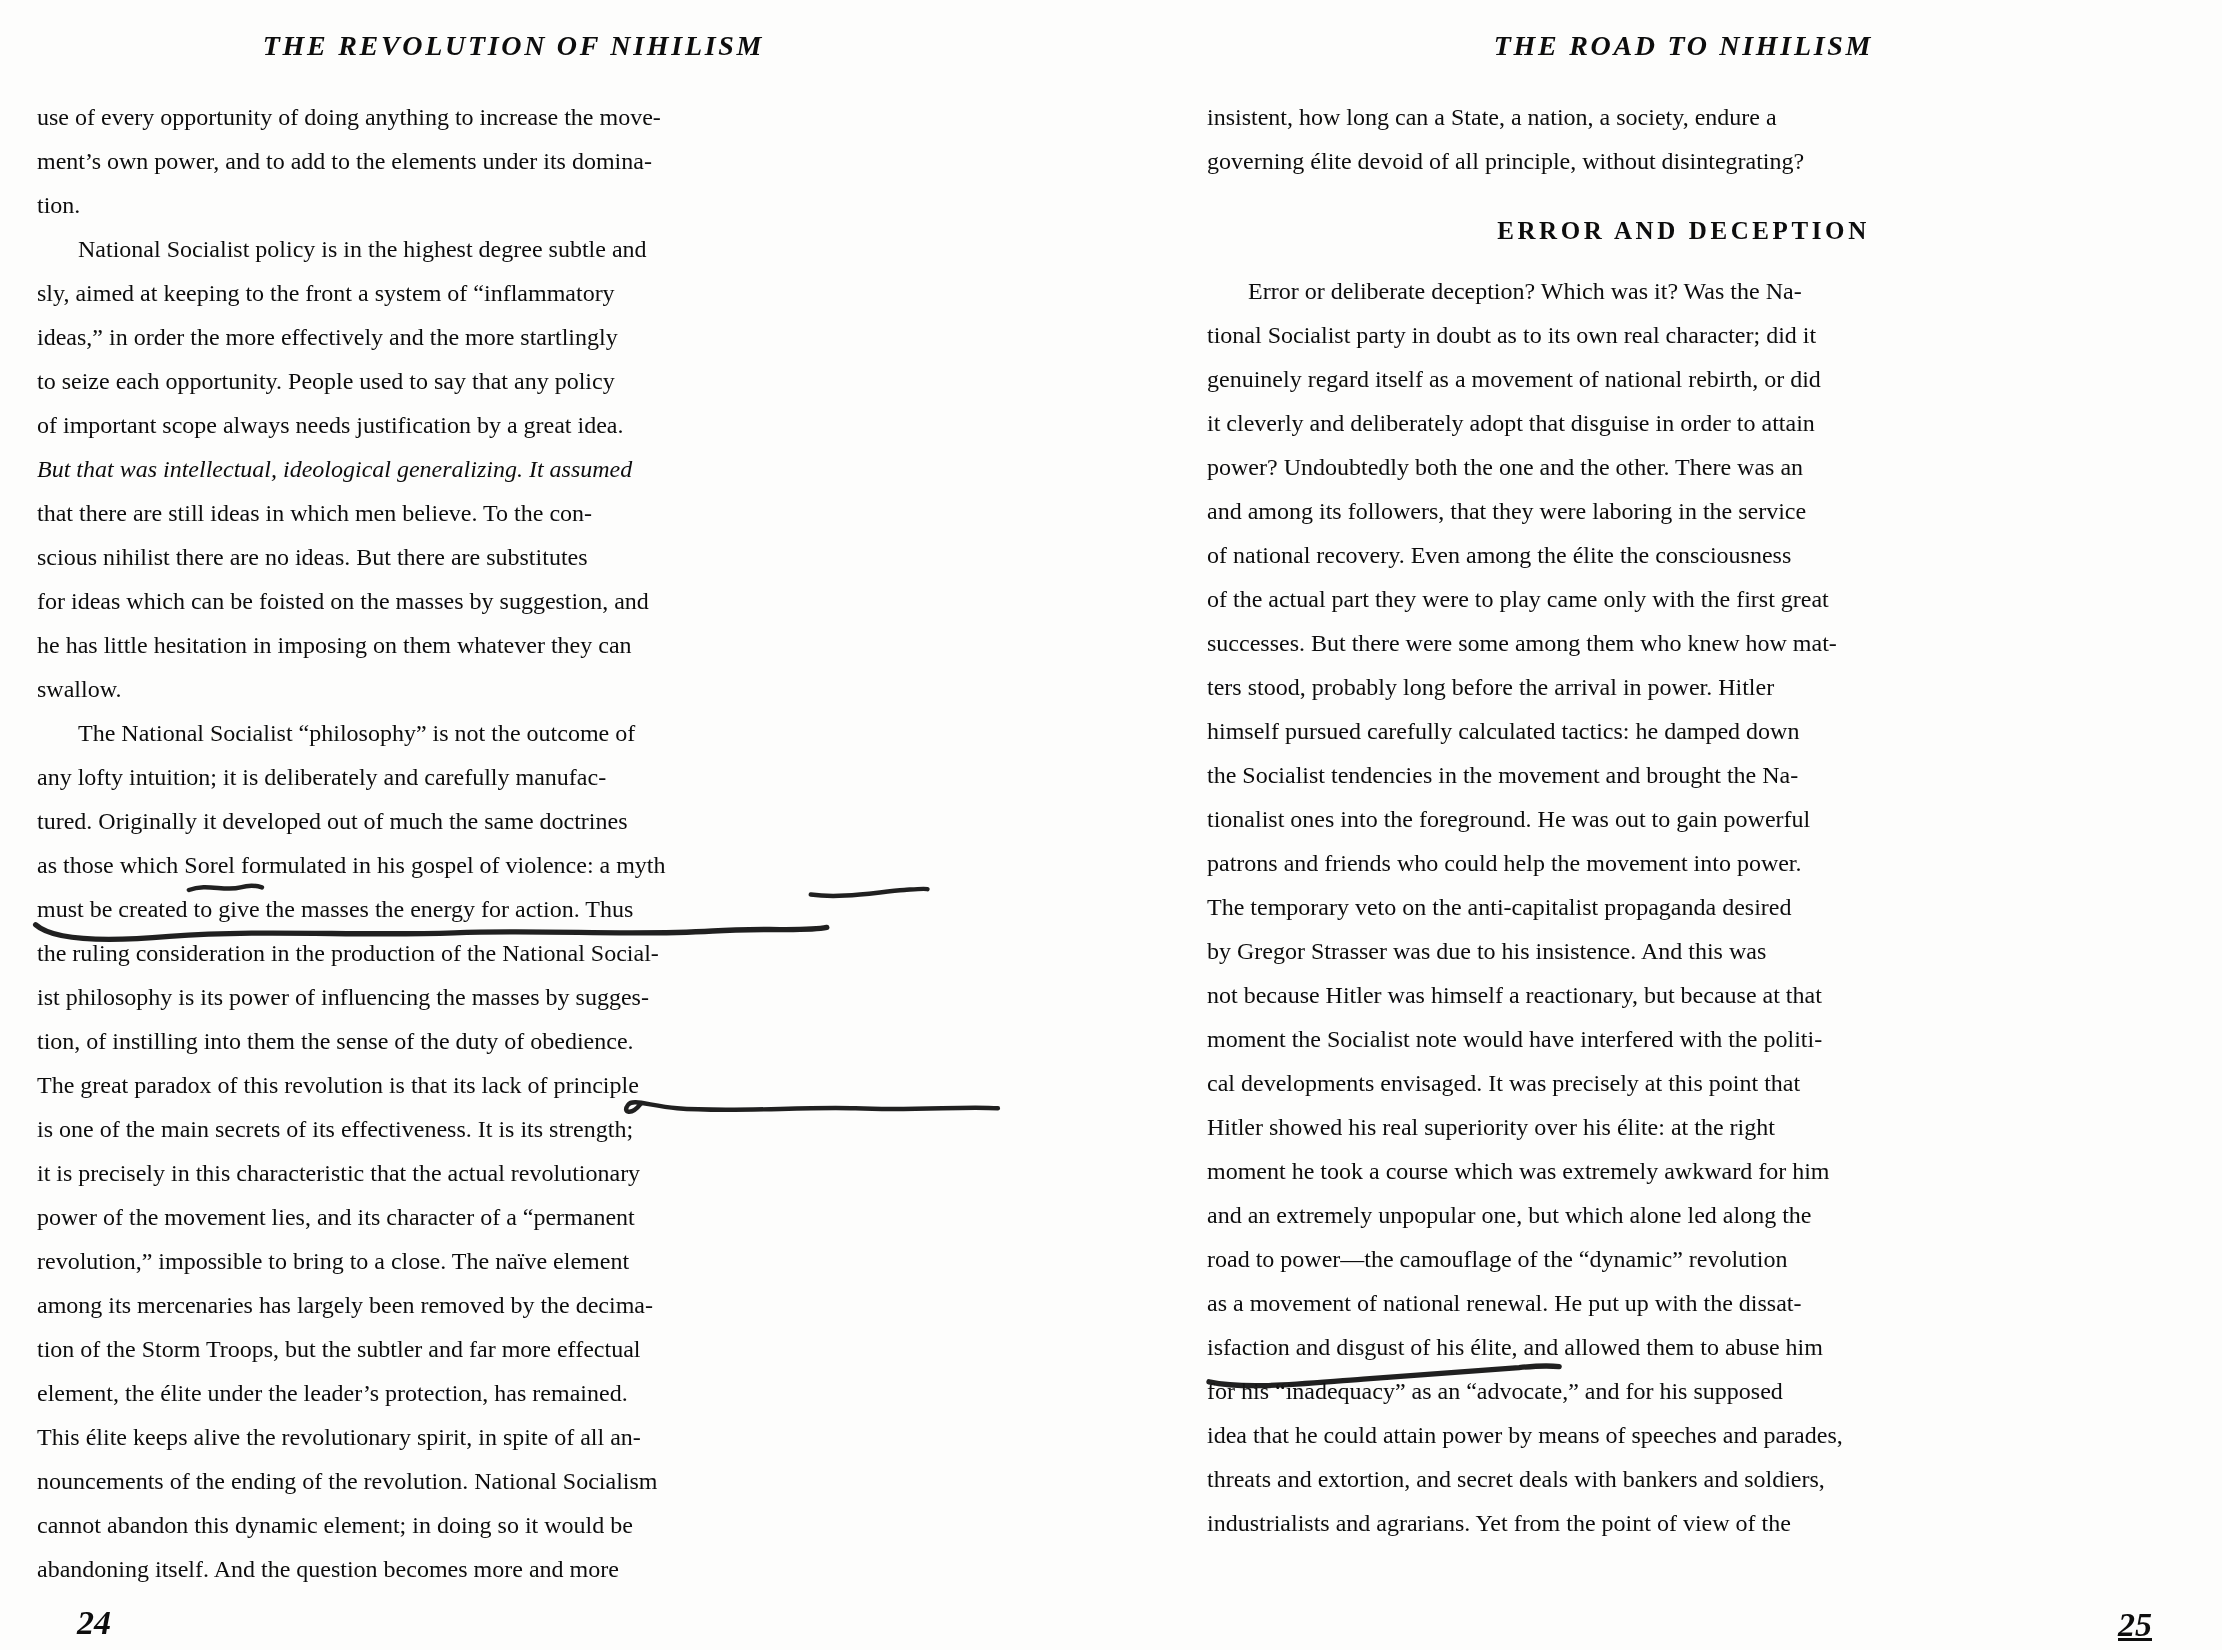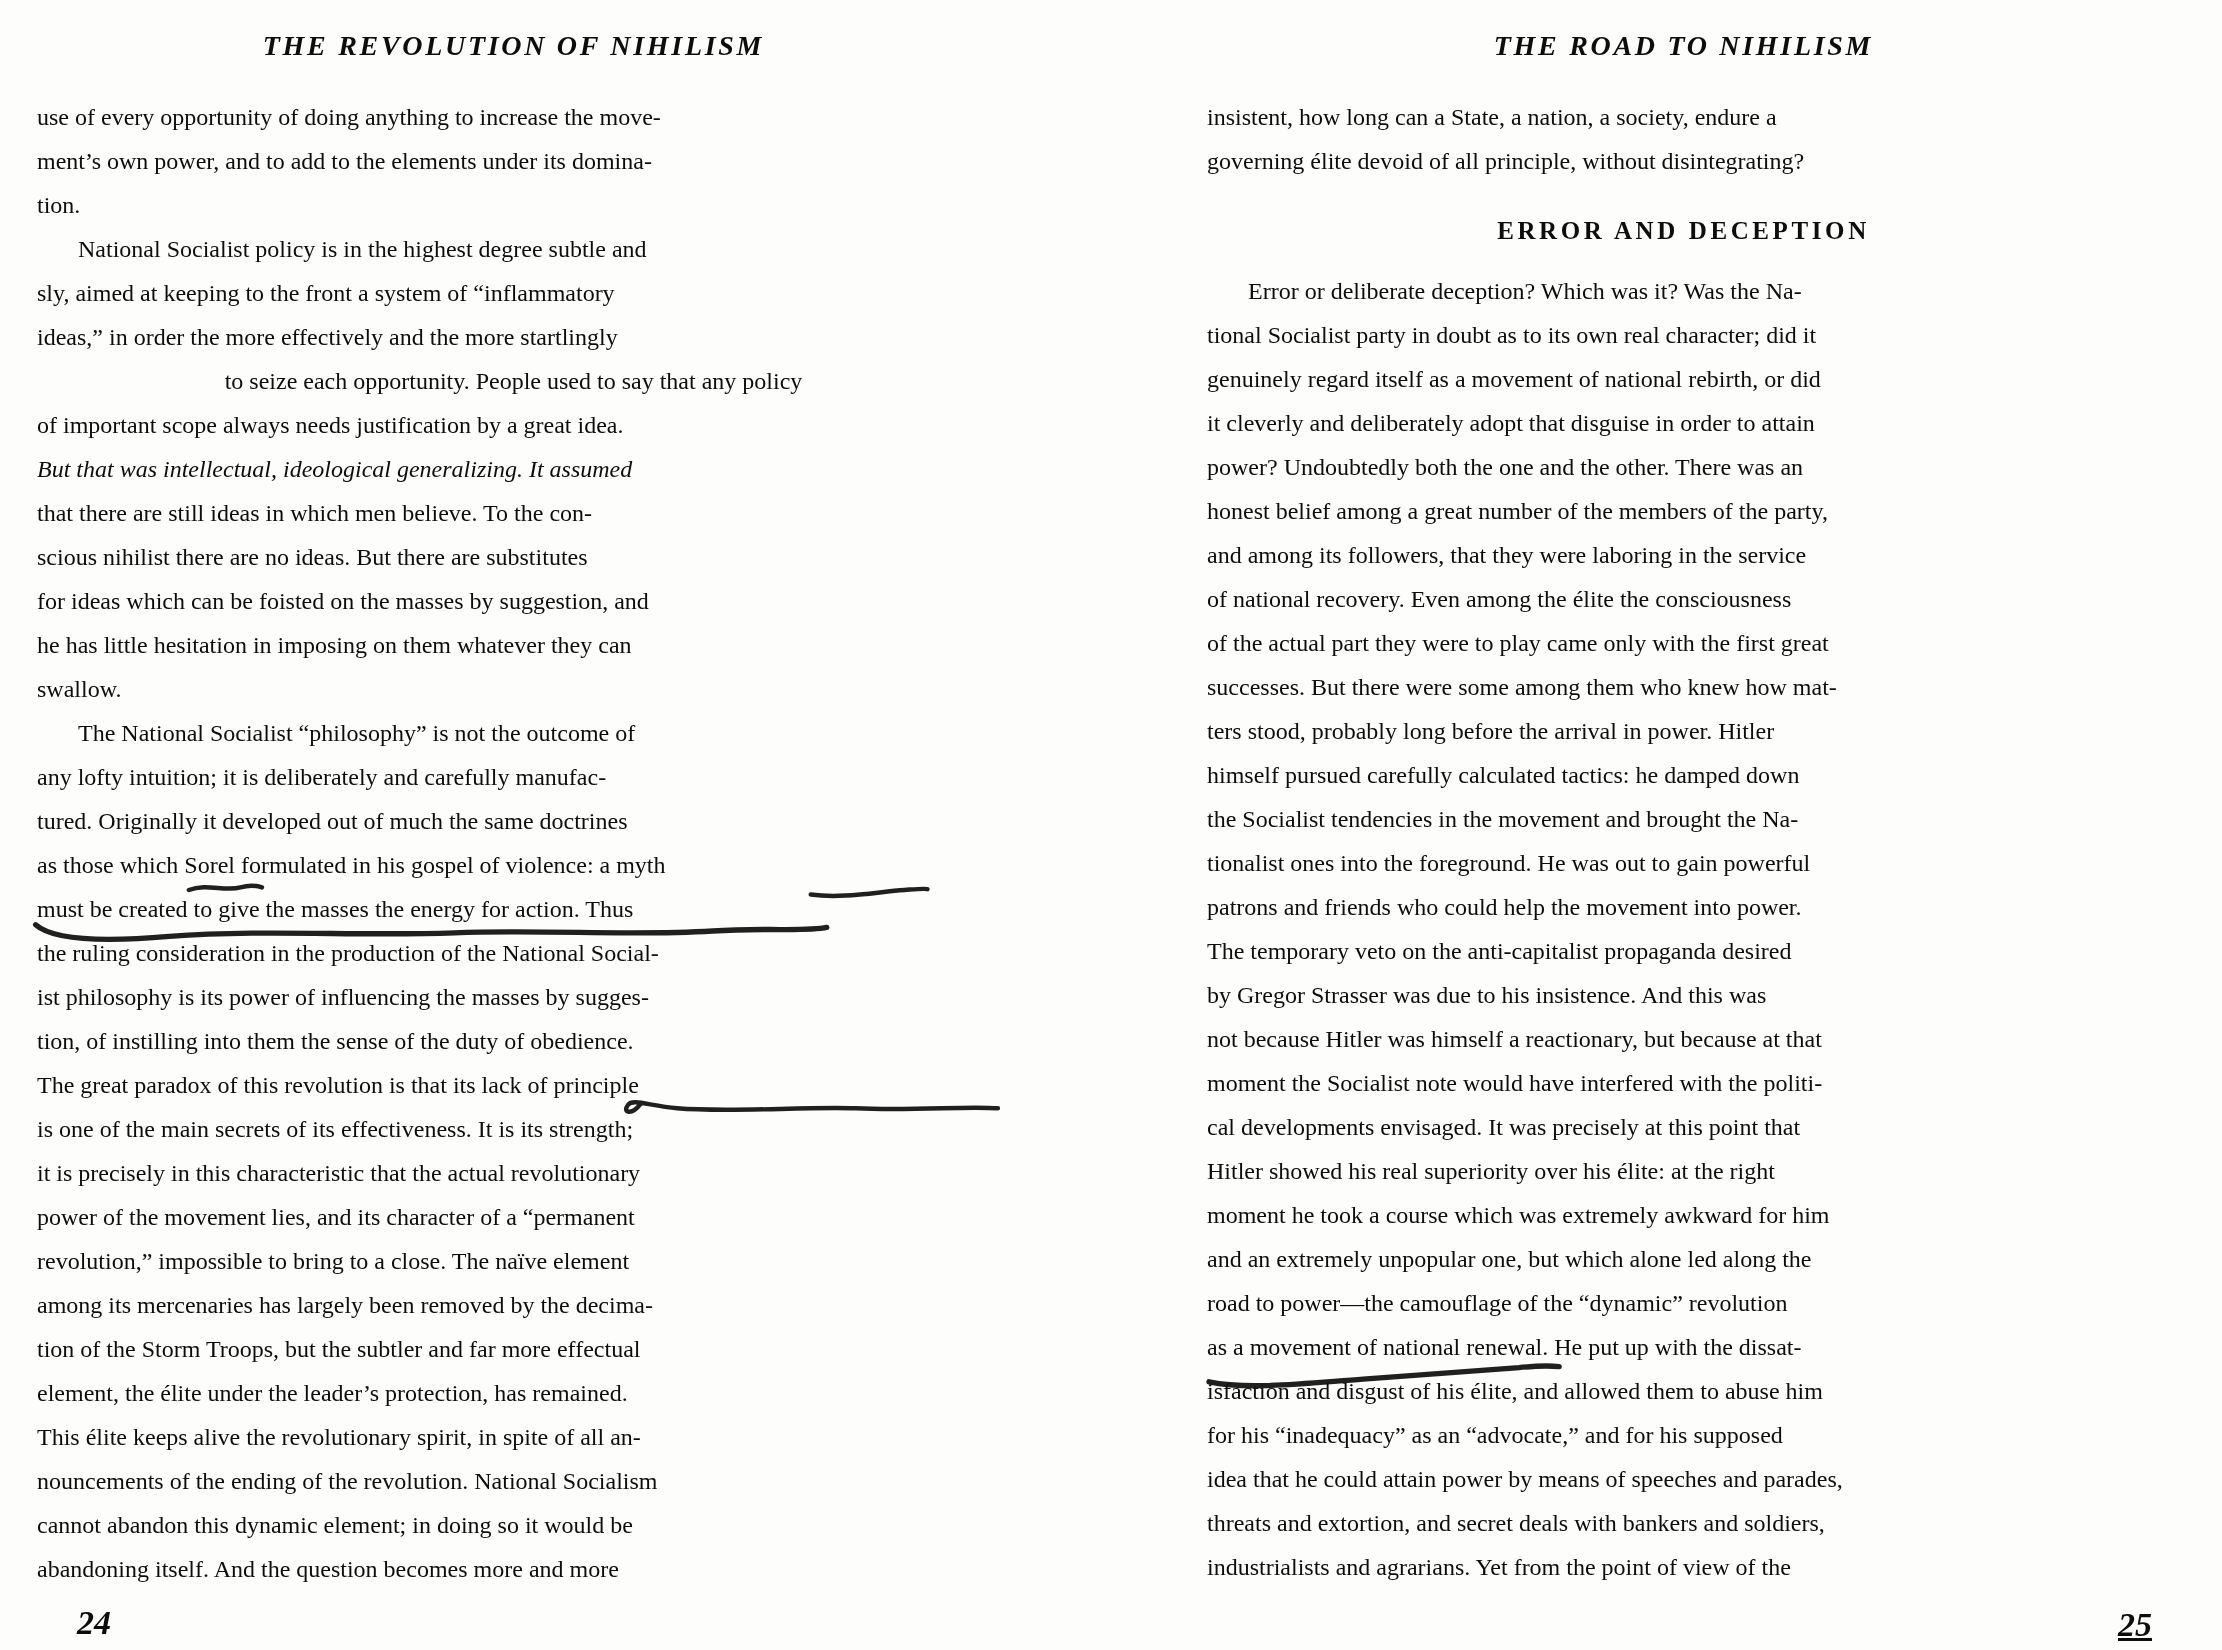--- a/index.html
+++ b/index.html
@@ -38,21 +38,21 @@
 
   <div class="running-head rh-right">THE ROAD TO NIHILISM</div>
 
   <div class="body-block bb-left">
       <div class="line" style="word-spacing: 0px;">use of every opportunity of doing anything to increase the move-</div>
       <div class="line" style="word-spacing: 0px;">ment’s own power, and to add to the elements under its domina-</div>
       <div class="line end">tion.</div>
       <div class="line indent" style="word-spacing: 0px;">National Socialist policy is in the highest degree subtle and</div>
       <div class="line" style="word-spacing: 0px;">sly, aimed at keeping to the front a system of “inflammatory</div>
       <div class="line" style="word-spacing: 0px;">ideas,” in order the more effectively and the more startlingly</div>
-      <div class="line" style="word-spacing: 0px; text-align: center;">to seize each opportunity.  People used to say that any policy</div>
+      <div class="line" style="word-spacing: 0px;">to seize each opportunity.  People used to say that any policy</div>
       <div class="line" style="word-spacing: 0px;">of important scope always needs justification by a great idea.</div>
       <div class="line" style="word-spacing: 0px; font-style: italic;">But that was intellectual, ideological generalizing.  It assumed</div>
       <div class="line" style="word-spacing: 0px;">that there are still ideas in which men believe.  To the con-</div>
       <div class="line" style="word-spacing: 0px;">scious nihilist there are no ideas.  But there are substitutes</div>
       <div class="line" style="word-spacing: 0px;">for ideas which can be foisted on the masses by suggestion, and</div>
       <div class="line" style="word-spacing: 0px;">he has little hesitation in imposing on them whatever they can</div>
       <div class="line end">swallow.</div>
       <div class="line indent" style="word-spacing: 0px;">The National Socialist “philosophy” is not the outcome of</div>
       <div class="line" style="word-spacing: 0px;">any lofty intuition; it is deliberately and carefully manufac-</div>
       <div class="line" style="word-spacing: 0px;">tured.  Originally it developed out of much the same doctrines</div>
@@ -81,21 +81,20 @@
     </div>
 
   <div class="section-heading">ERROR AND DECEPTION</div>
 
   <div class="body-block bb-right-main">
       <div class="line indent" style="word-spacing: 0px;">Error or deliberate deception?  Which was it?  Was the Na-</div>
       <div class="line" style="word-spacing: 0px;">tional Socialist party in doubt as to its own real character; did it</div>
       <div class="line" style="word-spacing: 0px;">genuinely regard itself as a movement of national rebirth, or did</div>
       <div class="line" style="word-spacing: 0px;">it cleverly and deliberately adopt that disguise in order to attain</div>
       <div class="line" style="word-spacing: 0px;">power?  Undoubtedly both the one and the other.  There was an</div>
-      <div class="line" style="word-spacing: 0px;">honest belief among a great number of the members of the party,</div>
       <div class="line" style="word-spacing: 0px;">and among its followers, that they were laboring in the service</div>
       <div class="line" style="word-spacing: 0px;">of national recovery.  Even among the élite the consciousness</div>
       <div class="line" style="word-spacing: 0px;">of the actual part they were to play came only with the first great</div>
       <div class="line" style="word-spacing: 0px;">successes.  But there were some among them who knew how mat-</div>
       <div class="line" style="word-spacing: 0px;">ters stood, probably long before the arrival in power.  Hitler</div>
       <div class="line" style="word-spacing: 0px;">himself pursued carefully calculated tactics: he damped down</div>
       <div class="line" style="word-spacing: 0px;">the Socialist tendencies in the movement and brought the Na-</div>
       <div class="line" style="word-spacing: 0px;">tionalist ones into the foreground.  He was out to gain powerful</div>
       <div class="line" style="word-spacing: 0px;">patrons and friends who could help the movement into power.</div>
       <div class="line" style="word-spacing: 0px;">The temporary veto on the anti-capitalist propaganda desired</div>

